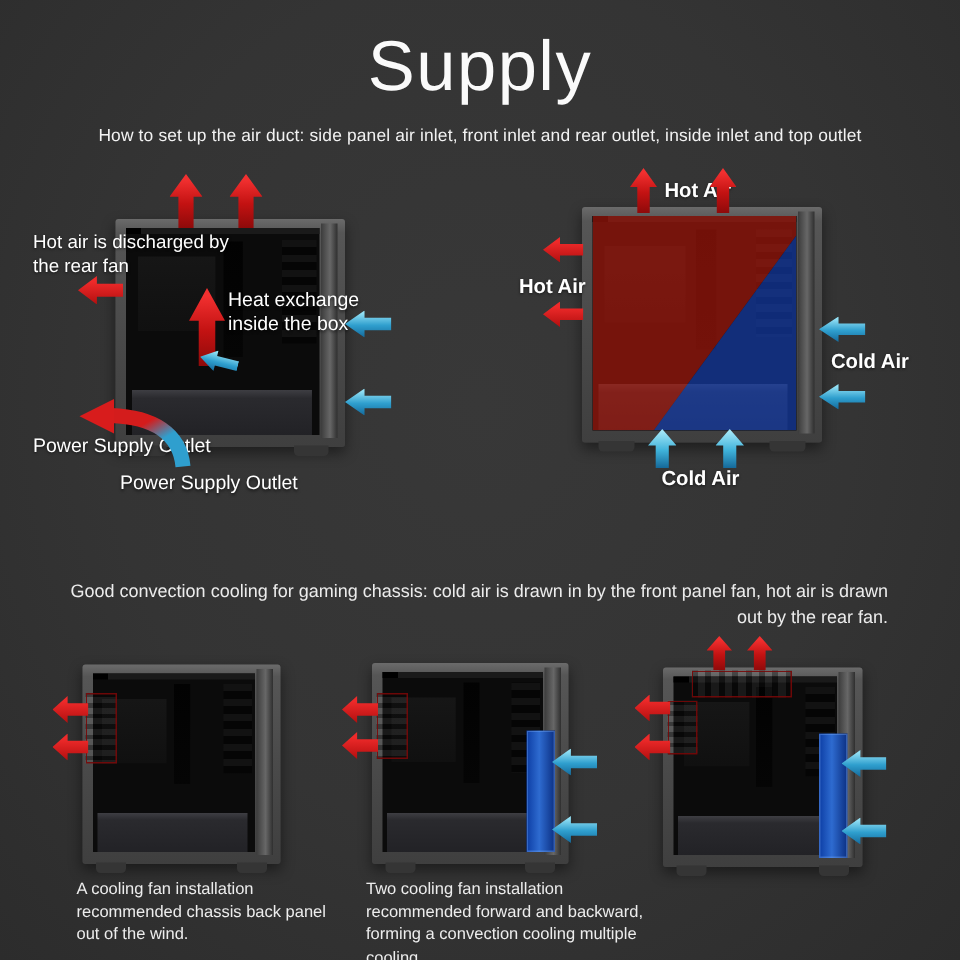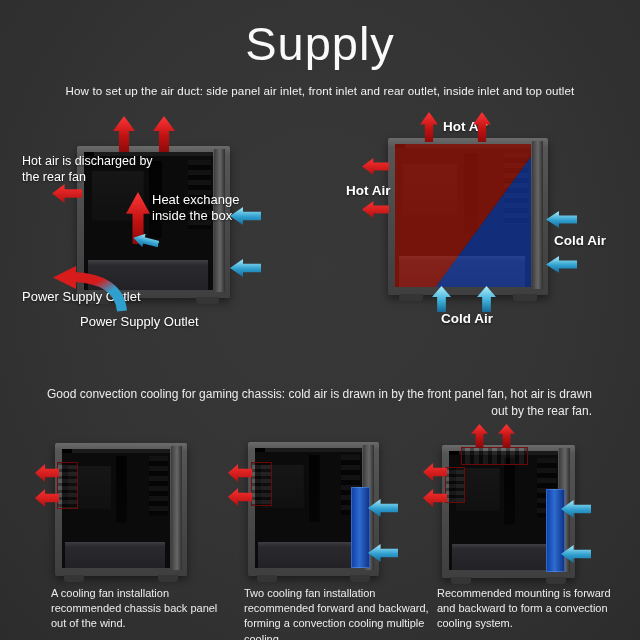--- a/index.html
+++ b/index.html
@@ -155,15 +155,14 @@
   </div>
   <div class="fan-red horiz abs" style="left:461px;top:447px;width:67px;height:18px;"></div>
   <div class="aw red up abs" style="left:471px;top:424px;width:17px;height:23px;"></div>
   <div class="aw red up abs" style="left:498px;top:424px;width:17px;height:23px;"></div>
   <div class="fan-red abs" style="left:445px;top:467px;width:20px;height:36px;"></div>
   <div class="aw red left abs" style="left:423px;top:463px;width:24px;height:18px;"></div>
   <div class="aw red left abs" style="left:423px;top:489px;width:24px;height:18px;"></div>
   <div class="fan-blue abs" style="left:546px;top:489px;width:19px;height:83px;"></div>
   <div class="aw blue left abs" style="left:561px;top:500px;width:30px;height:18px;"></div>
   <div class="aw blue left abs" style="left:561px;top:545px;width:30px;height:18px;"></div>
-  <div class="abs caption" style="left:437px;top:586px;width:188px;">Recommended mounting is forward and backward to form a convection cooling system.</div>
 
 </div>
 
 </body></html>

